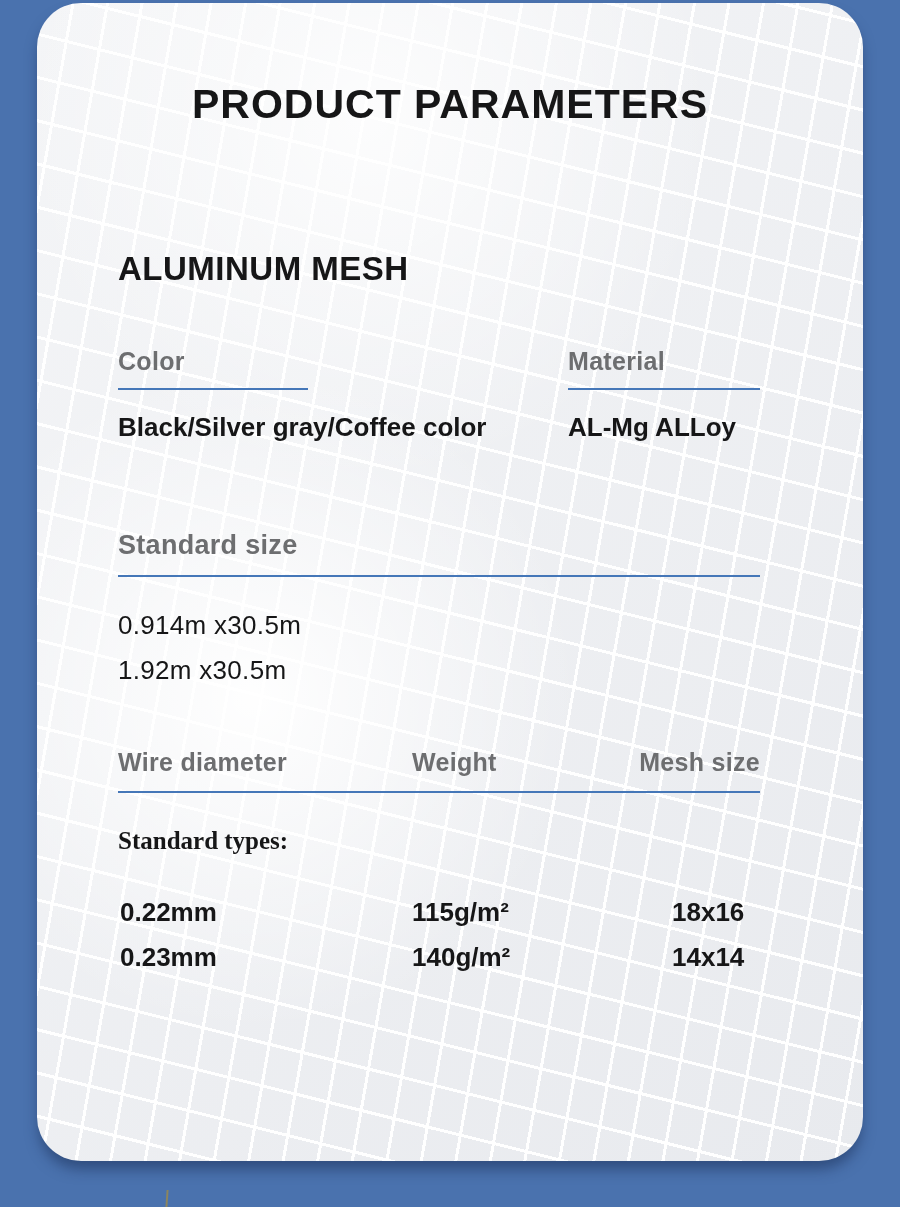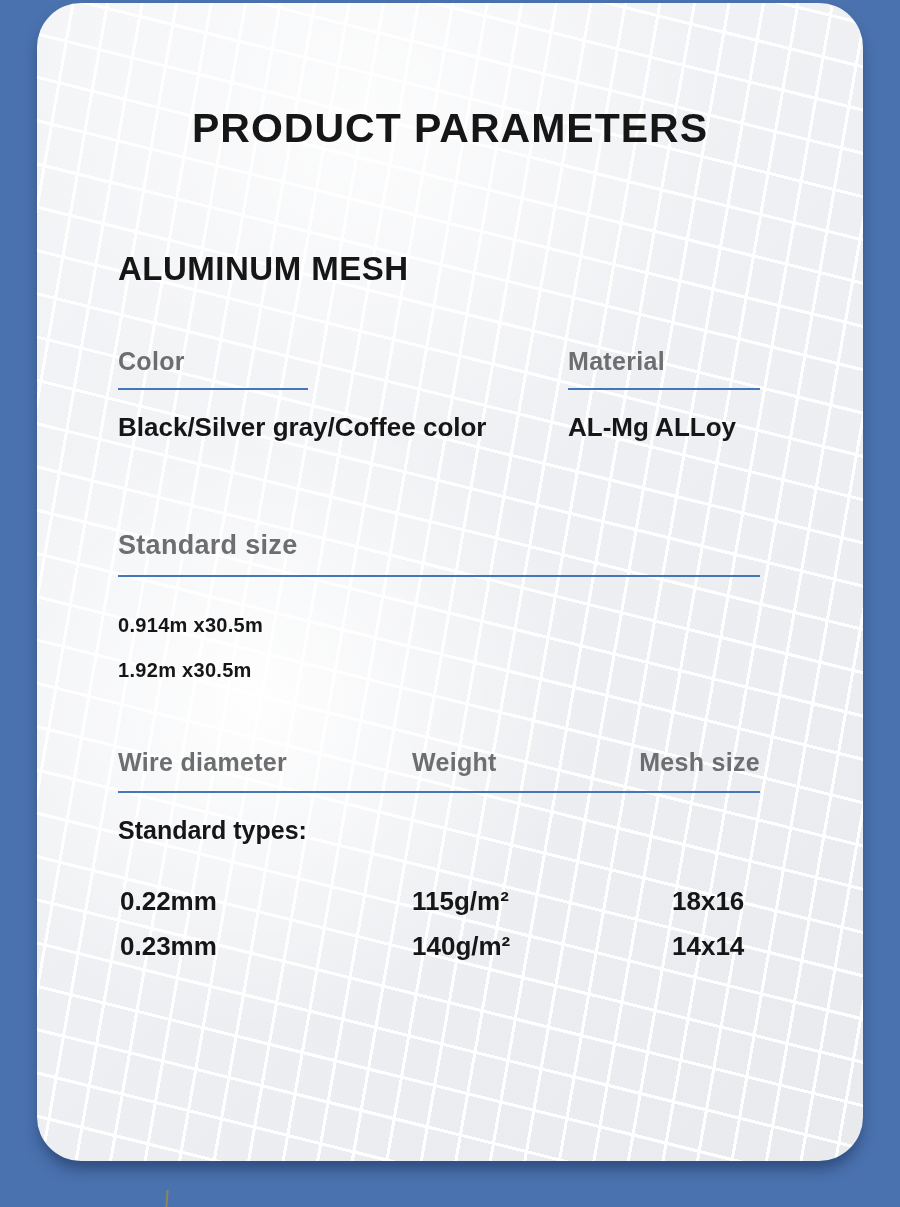--- a/index.html
+++ b/index.html
@@ -29,21 +29,20 @@
       repeating-linear-gradient(14deg, #ffffff 0 3px, rgba(255,255,255,0) 3px 42px),
       linear-gradient(135deg,#f4f5f7 0%,#e8eaee 100%);
     box-shadow:0 10px 14px -2px rgba(25,45,85,0.55);
   }
   .page-title{
     position:absolute; top:79px; left:0; width:100%;
     text-align:center;
     font-size:41px; font-weight:bold; letter-spacing:1px;
     color:var(--text-black);
     line-height:1.1;
-    margin-top:24px;
   }
   .product-name{
     position:absolute; left:81px; top:248px;
     font-size:33px; font-weight:bold; letter-spacing:0.5px;
     color:var(--text-black);
     line-height:1.1;
   }
   .field{position:absolute; top:343px;}
   .field-color{left:81px;}
   .field-material{left:531px;}
@@ -59,33 +58,34 @@
   .field-value{
     margin-top:22px;
     font-size:26px; font-weight:bold; color:var(--text-black);
     line-height:30px;
   }
   .section-size{position:absolute; left:81px; top:526px; width:642px;}
   .section-size .section-label{font-size:27px; line-height:32px;}
   .section-size .underline{width:642px; margin-top:14px;}
   .size-list{margin-top:26px;}
   .size-item{
-    font-size:20px; font-weight:bold; color:var(--text-black);
+    font-size:26px; font-weight:normal; color:var(--text-black);
     line-height:45px; letter-spacing:0.3px;
   }
   .section-table{position:absolute; left:81px; top:744px; width:642px;}
   .thead{position:relative; height:30px;}
   .th-wire{position:absolute; left:0;}
   .th-weight{position:absolute; left:294px;}
   .th-mesh{position:absolute; right:0;}
   .section-table .underline{width:642px; margin-top:14px;}
   .group-label{
-    margin-top:23px;
+    margin-top:34px;
     font-size:25px; font-weight:bold; color:var(--text-black);
     line-height:28px;
+    font-family:Liberation Serif, serif;
   }
   .tbody{margin-top:42px;}
   .tr{position:relative; height:45px;}
   .td{
     font-size:26px; font-weight:bold; color:var(--text-black);
     line-height:30px; position:absolute; top:0;
   }
   .td-wire{left:2px;}
   .td-weight{left:294px;}
   .td-mesh{left:554px;}

